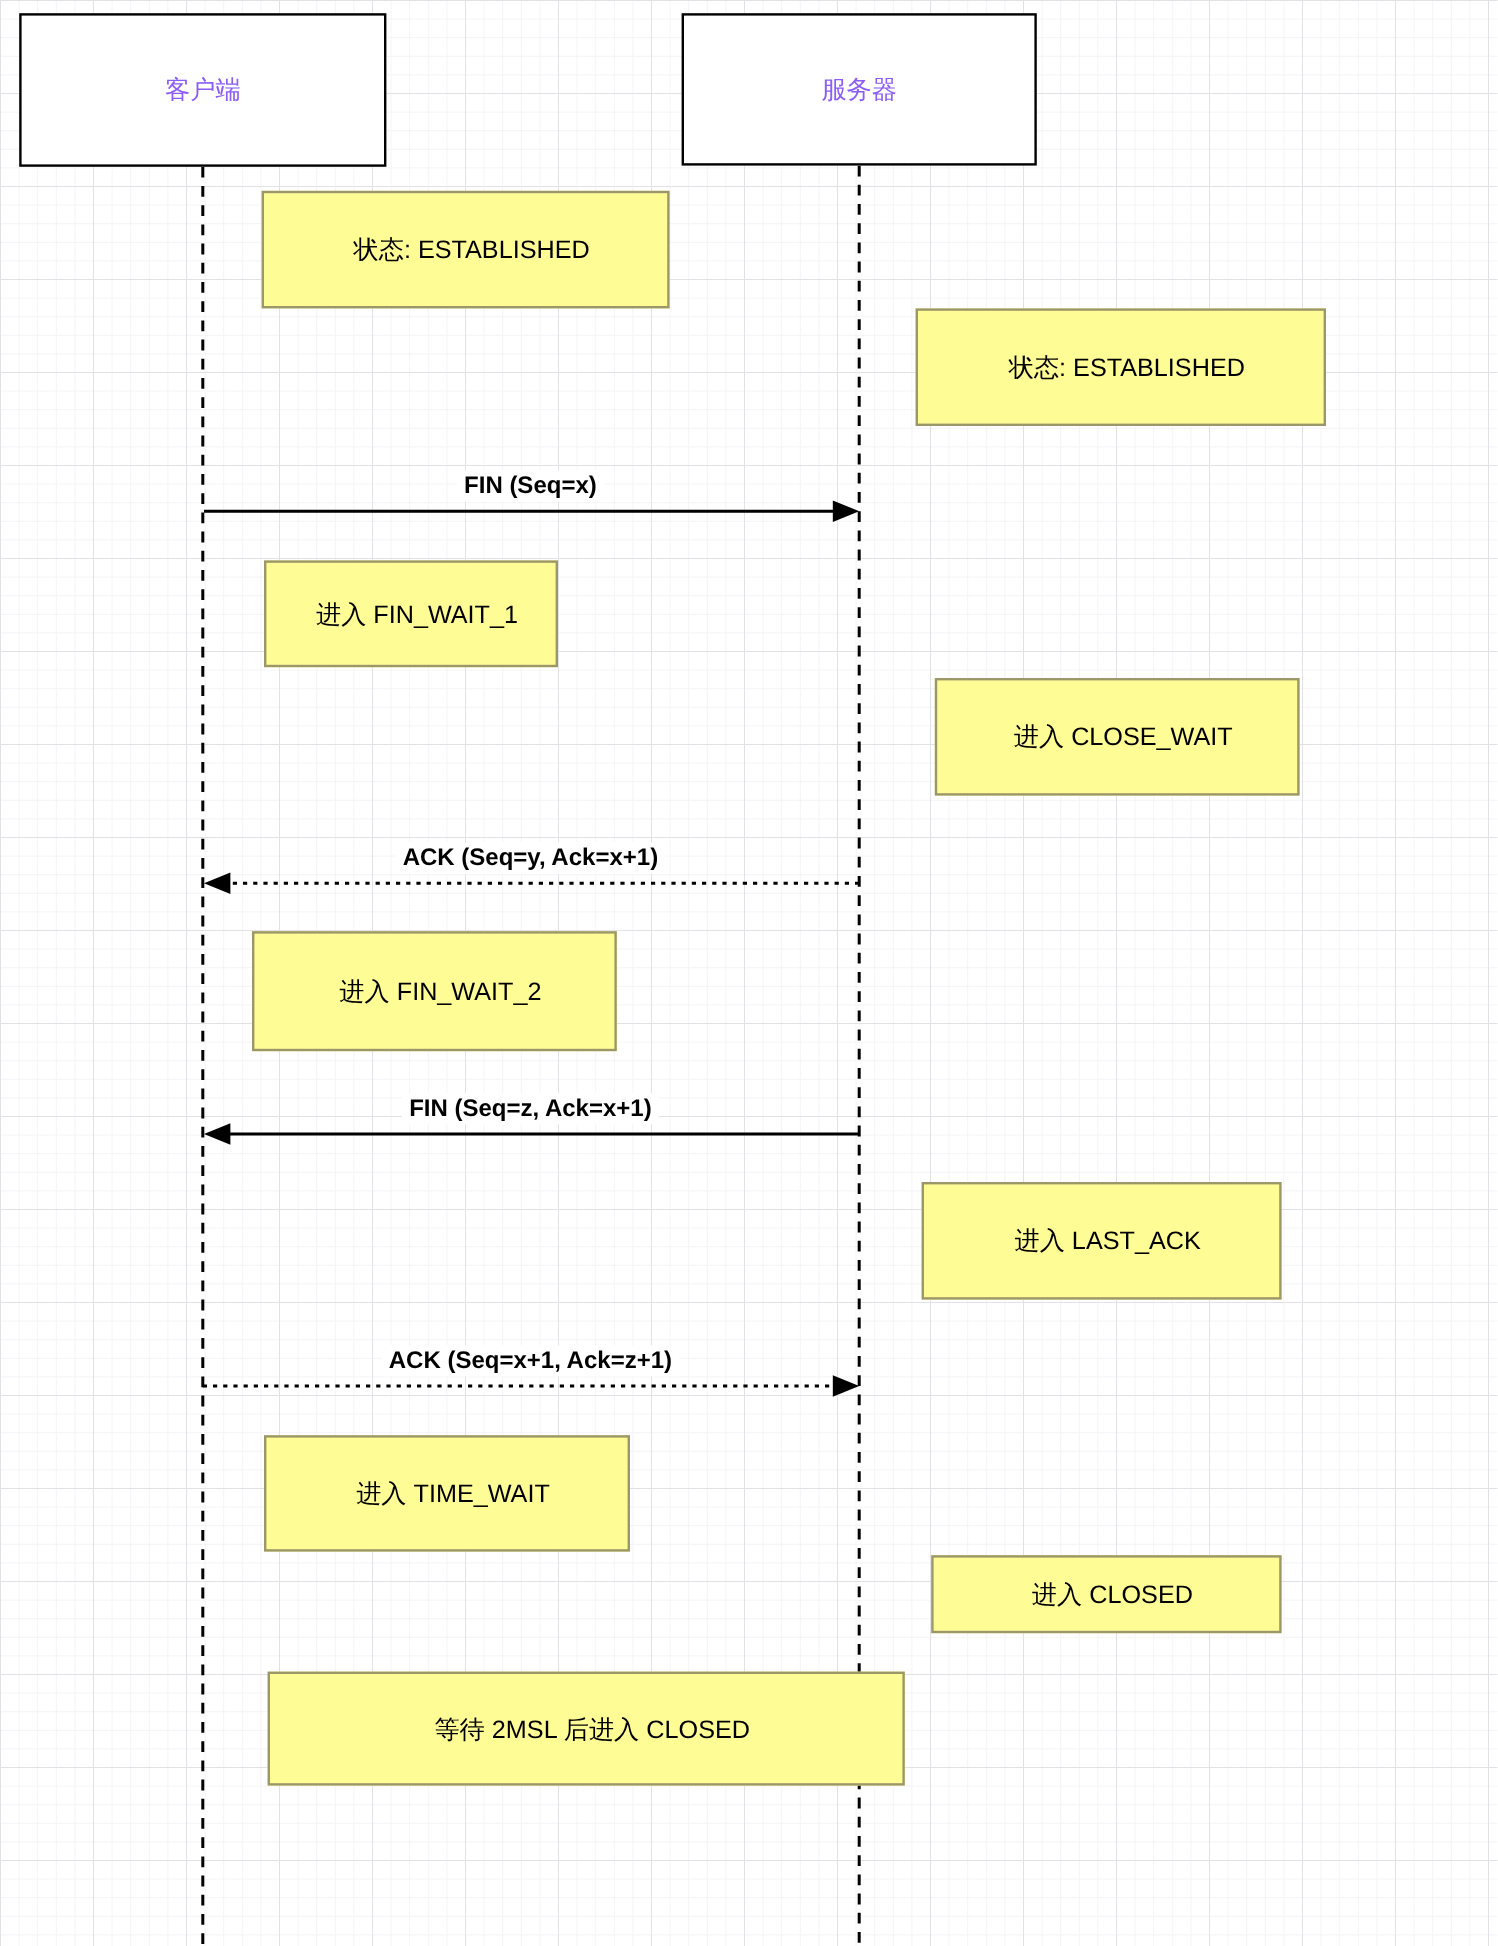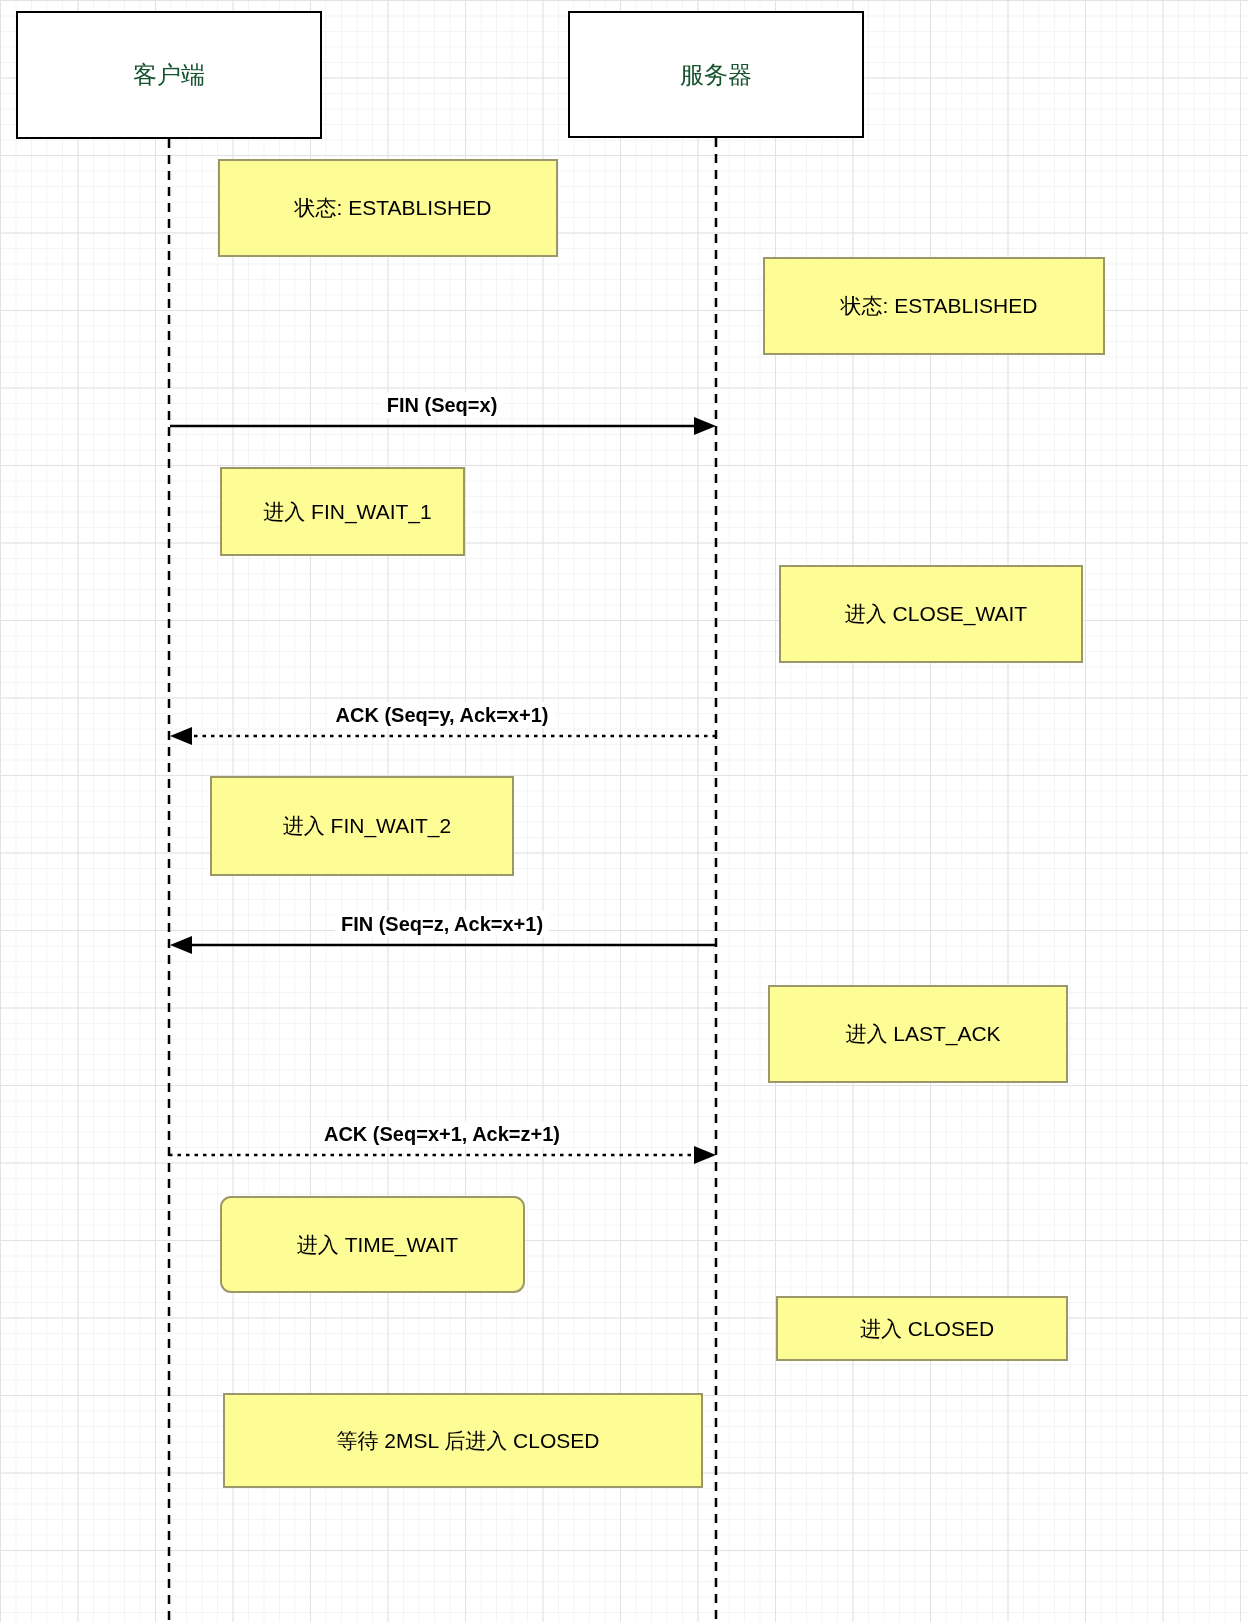--- a/index.html
+++ b/index.html
@@ -26,22 +26,22 @@
     width:1248px; height:1622px;
     pointer-events:none;
   }
   .actor{
     position:absolute;
     background:#ffffff;
     border:2px solid #000000;
     display:flex;
     align-items:center;
     justify-content:center;
-    font-size:24px;
-    color:#14532d;
+    font-size:21px;
+    color:#8b5cf6;
     box-sizing:border-box;
     z-index:3;
   }
   .note{
     position:absolute;
     background:#fefc95;
     border:2px solid #9b9768;
     display:flex;
     align-items:center;
     justify-content:center;
@@ -108,17 +108,17 @@
   <div class="msg-label" style="left:442px; top:702px;">ACK (Seq=y, Ack=x+1)</div>
   <div class="msg-label" style="left:442px; top:911px;">FIN (Seq=z, Ack=x+1)</div>
   <div class="msg-label" style="left:442px; top:1121px;">ACK (Seq=x+1, Ack=z+1)</div>
 
   <div class="note" style="left:218px; top:159px; width:340px; height:98px;">状态: ESTABLISHED</div>
   <div class="note" style="left:763px; top:257px; width:342px; height:98px;">状态: ESTABLISHED</div>
   <div class="note" style="left:220px; top:467px; width:245px; height:89px;">进入 FIN_WAIT_1</div>
   <div class="note" style="left:779px; top:565px; width:304px; height:98px;">进入 CLOSE_WAIT</div>
   <div class="note" style="left:210px; top:776px; width:304px; height:100px;">进入 FIN_WAIT_2</div>
   <div class="note" style="left:768px; top:985px; width:300px; height:98px;">进入 LAST_ACK</div>
-  <div class="note" style="left:220px; top:1196px; width:305px; height:97px;border-radius:11px;">进入 TIME_WAIT</div>
+  <div class="note" style="left:220px; top:1196px; width:305px; height:97px;">进入 TIME_WAIT</div>
   <div class="note" style="left:776px; top:1296px; width:292px; height:65px;">进入 CLOSED</div>
-  <div class="note" style="left:223px; top:1393px; width:480px; height:95px;">等待 2MSL 后进入 CLOSED</div>
+  <div class="note" style="left:223px; top:1393px; width:531px; height:95px;">等待 2MSL 后进入 CLOSED</div>
 
 </div>
 
 </body></html>

